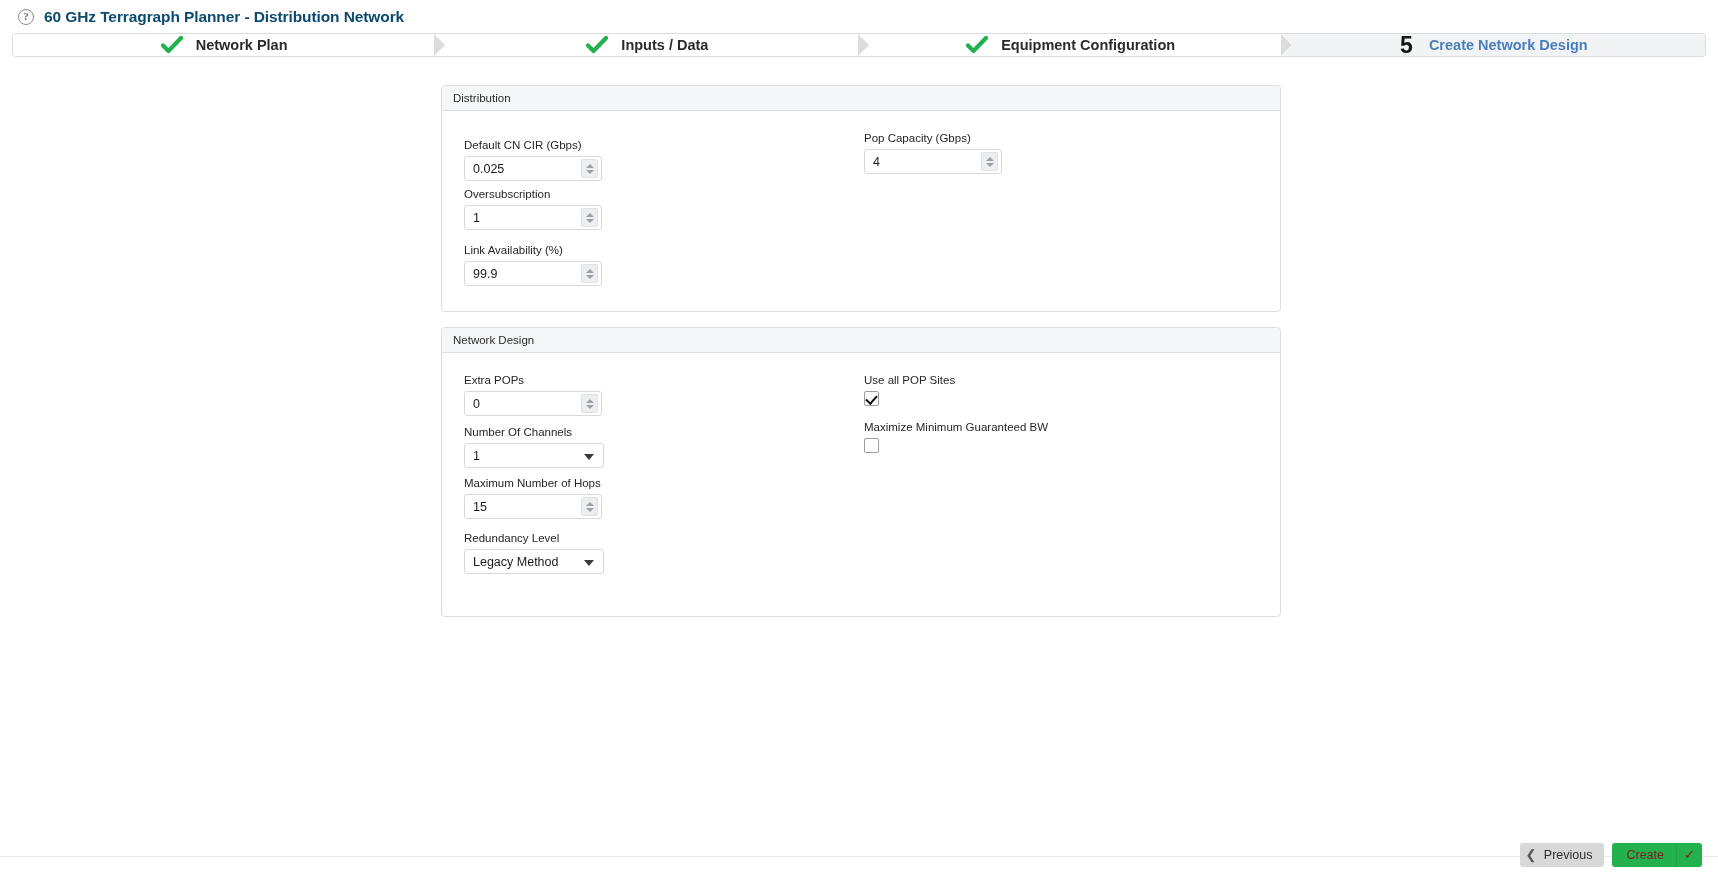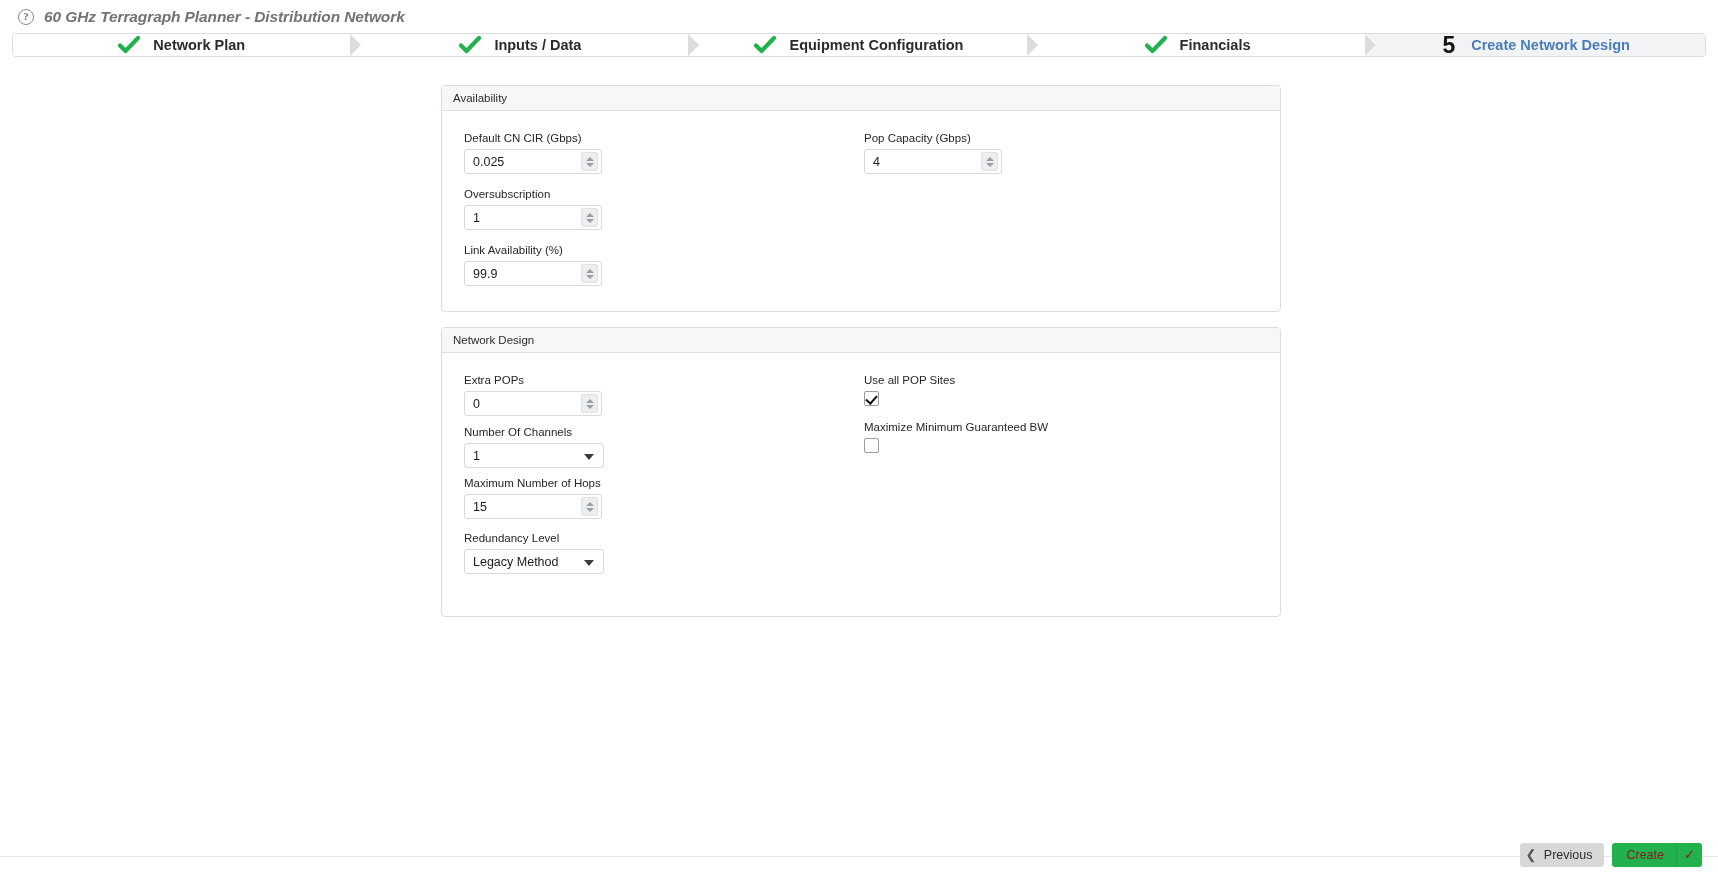--- a/index.html
+++ b/index.html
@@ -32,24 +32,23 @@
     font-weight: bold;
     line-height: 13px;
     text-align: center;
     margin-right: 10px;
     flex: 0 0 auto;
     font-family: "Liberation Serif", serif;
   }
   .app-title {
     font-size: 15.5px;
     font-weight: bold;
-    color: #737373;
+    color: #0c4a6e;
     letter-spacing: -0.1px;
     white-space: nowrap;
-    font-style: italic;
   }
 
   
   .wizard {
     position: absolute;
     left: 12px; top: 33px;
     width: 1694px; height: 24px;
     display: flex;
     border: 1px solid #dcdcdc;
     border-radius: 4px;
@@ -330,42 +329,33 @@
   <div class="step pre-active">
     <span class="check-mark">
       <svg width="22" height="18" viewBox="0 0 22 18">
           <path d="M2 9.5 L7.5 15 L20 2" stroke="#22b14c" stroke-width="4.2" fill="none" stroke-linecap="round" stroke-linejoin="round"></path>
         </svg>
     </span>
     <span class="step-label">Equipment Configuration</span>
     <span class="notch"></span>
   </div>
 
-  <div class="step pre-active">
-    <span class="check-mark">
-      <svg width="22" height="18" viewBox="0 0 22 18">
-          <path d="M2 9.5 L7.5 15 L20 2" stroke="#22b14c" stroke-width="4.2" fill="none" stroke-linecap="round" stroke-linejoin="round"></path>
-        </svg>
-    </span>
-    <span class="step-label">Financials</span>
-    <span class="notch"></span>
-  </div>
 
   <div class="step active">
     <span class="step-num">5</span>
     <span class="step-label">Create Network Design</span>
   </div>
 
 </div>
 
 <div class="panel" id="panel-dimensioning">
-  <div class="panel-header">Availability</div>
+  <div class="panel-header">Distribution</div>
   <div class="panel-body">
 
-    <div class="field" style="left:22px; top:21px;">
+    <div class="field" style="left:22px; top:28px;">
       <span class="field-label">Default CN CIR (Gbps)</span>
       <div class="spin-wrap">
         <input type="text" value="0.025" style="">
         <span class="spinner">
           <span class="ar up"></span>
             <span class="ar dn"></span>
         </span>
       </div>
     </div>
 

